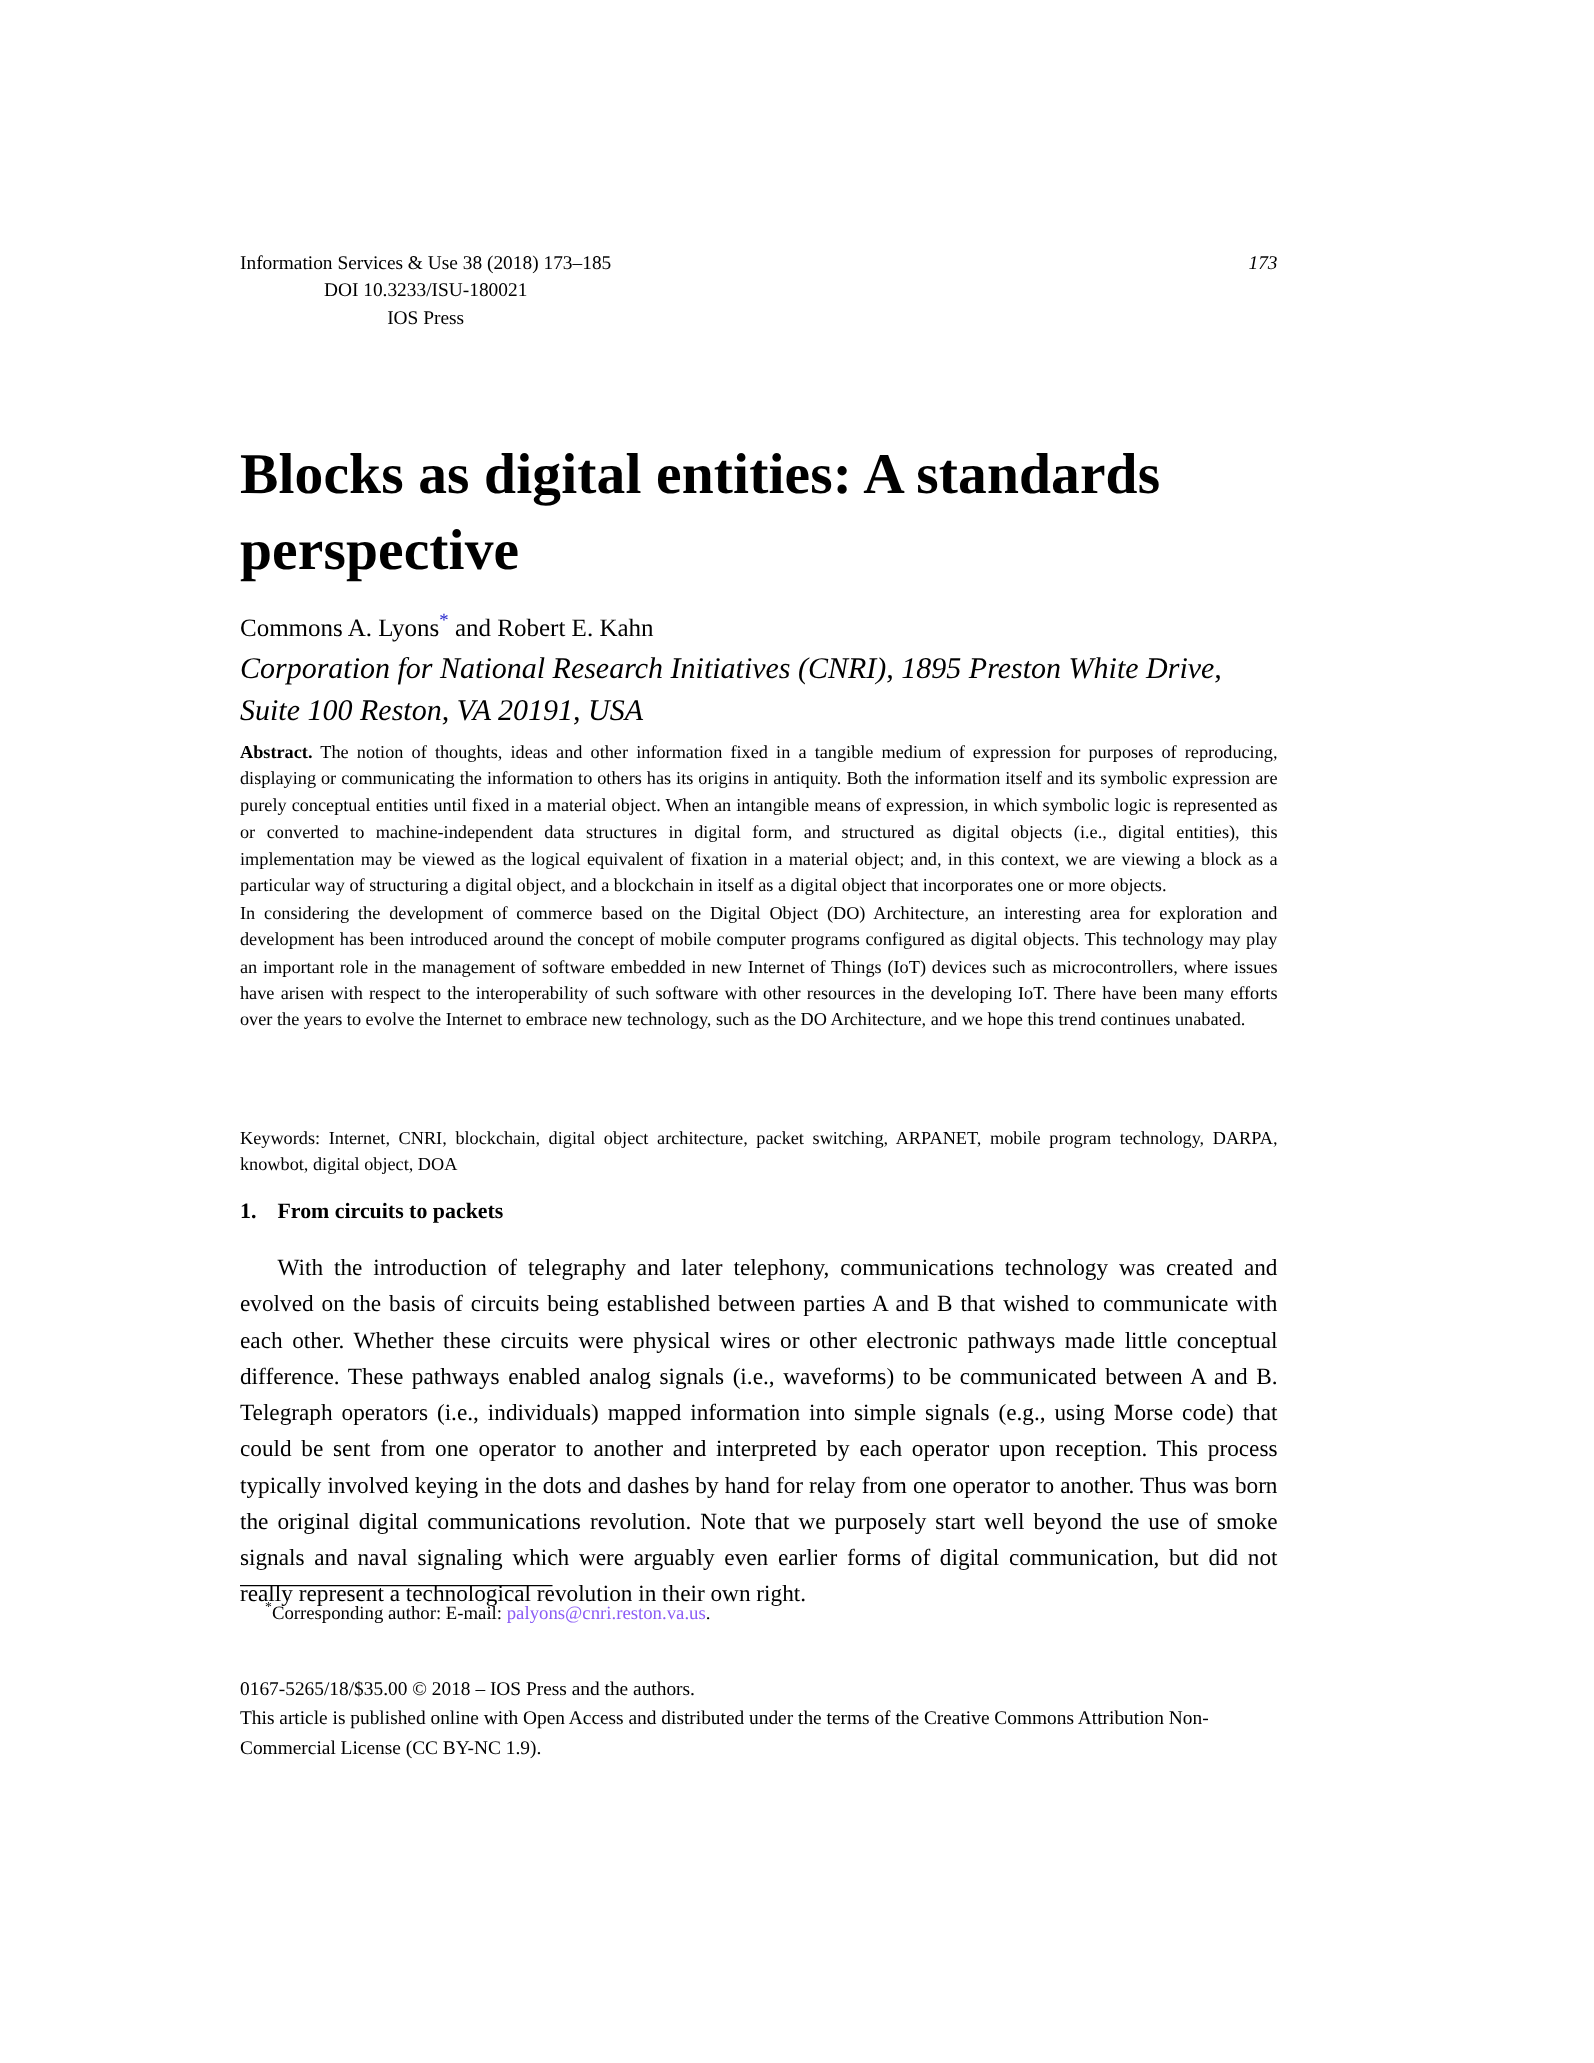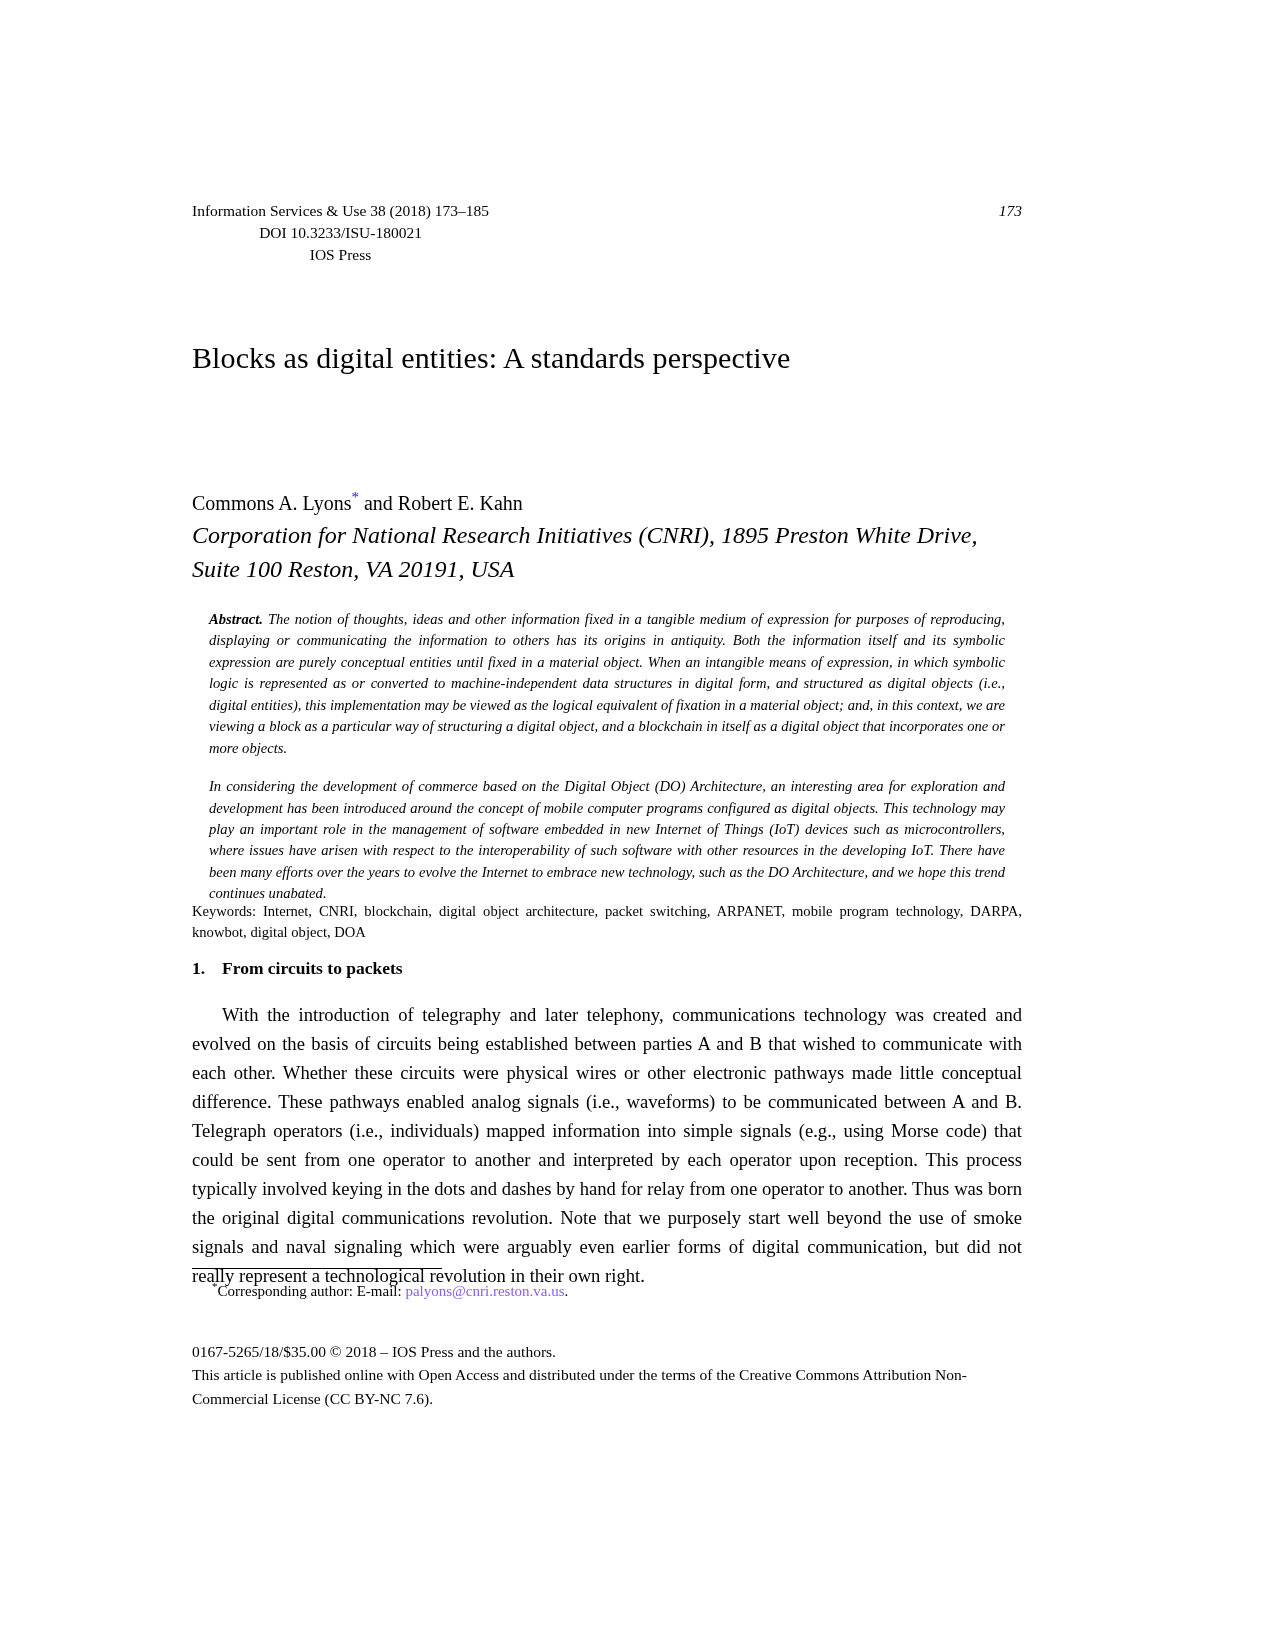--- a/index.html
+++ b/index.html
@@ -48,23 +48,23 @@
     display: block;
     clear: both;
   }
 
   
   .title {
     position: absolute;
     top: 318px;
     left: 0;
     width: 760px;
-    font-size: 30px;
+    font-size: 46px;
     line-height: 1.32;
-    font-weight: normal;
+    font-weight: bold;
     letter-spacing: 0.1px;
   }
 
   
   .authors {
     position: absolute;
     top: 487px;
     left: 0;
     width: 830px;
     font-size: 20px;
@@ -92,22 +92,21 @@
     left: 0;
     width: 830px;
     font-size: 14.6px;
     line-height: 1.47;
     text-align: justify;
   }
   .abstract .lead {
     font-weight: bold;
   }
   .abstract p {
-    margin: 17px;
-    font-style: italic;
+    margin: 0;
   }
 
   .keywords {
     position: absolute;
     top: 869px;
     left: 0;
     width: 830px;
     font-size: 14.6px;
     line-height: 1.47;
     text-align: justify;
@@ -213,16 +212,16 @@
   <div class="body-text">With the introduction of telegraphy and later telephony, communications technology was created and evolved on the basis of circuits being established between parties A and B that wished to communicate with each other. Whether these circuits were physical wires or other electronic pathways made little conceptual difference. These pathways enabled analog signals (i.e., waveforms) to be communicated between A and B. Telegraph operators (i.e., individuals) mapped information into simple signals (e.g., using Morse code) that could be sent from one operator to another and interpreted by each operator upon reception. This process typically involved keying in the dots and dashes by hand for relay from one operator to another. Thus was born the original digital communications revolution. Note that we purposely start well beyond the use of smoke signals and naval signaling which were arguably even earlier forms of digital communication, but did not really represent a technological revolution in their own right.</div>
 
   <div class="footnote-rule"></div>
 
   <div class="footnote">
     <span class="star">*</span><span>Corresponding author: E-mail: </span><span class="email-link">palyons@cnri.reston.va.us</span><span>.</span>
   </div>
 
   <div class="copyright">
     <p>0167-5265/18/$35.00 © 2018 – IOS Press and the authors.</p>
-    <p>This article is published online with Open Access and distributed under the terms of the Creative Commons Attribution Non-Commercial License (CC BY-NC 7.6).</p>
+    <p>This article is published online with Open Access and distributed under the terms of the Creative Commons Attribution Non-Commercial License (CC BY-NC 1.9).</p>
   </div>
 
 </div>
 
 </body></html>

